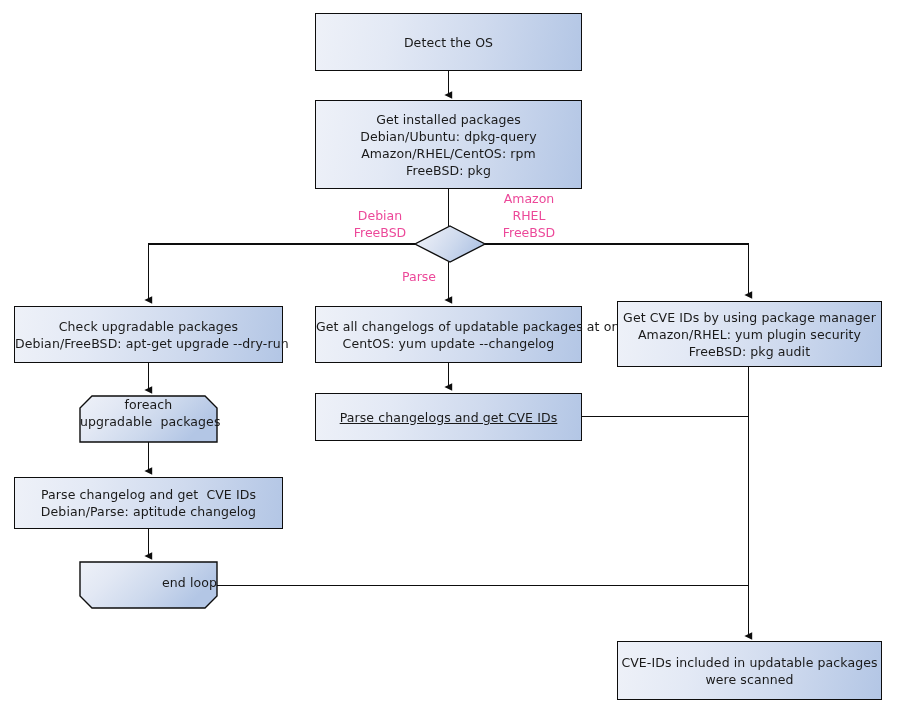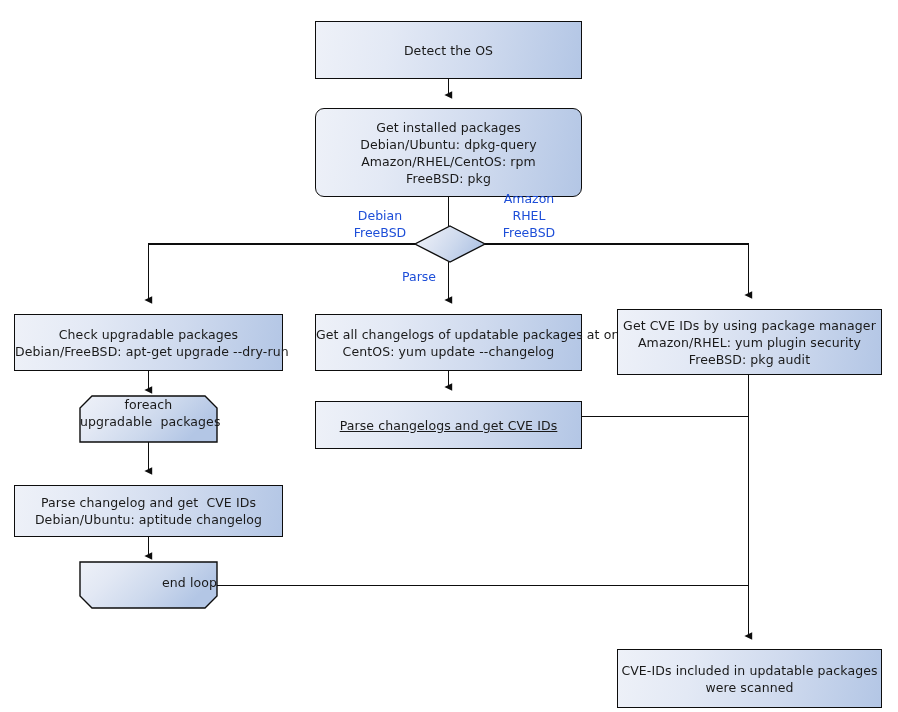--- a/index.html
+++ b/index.html
@@ -34,41 +34,40 @@
     text-align: center;
     color: #1a1a1a;
     font-size: 12.5px;
     line-height: 17px;
     letter-spacing: 0.1px;
     white-space: pre;
   }
   .node.proc {
     border: 1.4px solid #0d0d0d;
     background: linear-gradient(100deg, #eef1f8 0%, #e3e9f5 28%, #cfdaee 62%, #b3c6e5 100%);
-    margin-top: 8px;
   }
   .node .lbl {
     display: block;
     width: 100%;
     white-space: pre;
   }
   
   .node.loop {
     border: none;
     background: transparent;
   }
   .node.diamond {
     border: none;
     background: transparent;
   }
   .edge-label {
     position: absolute;
     font-size: 12.5px;
     line-height: 17px;
-    color: #1d4ed8;
+    color: #ec4899;
     white-space: pre;
     text-align: center;
   }
 </style>
 </head>
 <body>
 
 <div id="canvas">
 
   <svg id="edge-layer" viewBox="0 0 898 712" width="898" height="712" xmlns="http://www.w3.org/2000/svg">
@@ -115,21 +114,21 @@
 
     <polygon points="92,396 205,396 217,408 217,442 80,442 80,408" fill="url(#boxGrad)" stroke="#0d0d0d" stroke-width="1.4"></polygon>
 
     <polygon points="80,562 217,562 217,596 205,608 92,608 80,596" fill="url(#boxGrad)" stroke="#0d0d0d" stroke-width="1.4"></polygon>
   </svg>
 
   <div class="node proc" style="left:315px;top:13px;width:267px;height:58px;">
     <span class="lbl">Detect the OS</span>
   </div>
 
-  <div class="node proc" style="left:315px;top:100px;width:267px;height:89px;border-radius:9px;">
+  <div class="node proc" style="left:315px;top:100px;width:267px;height:89px;">
     <span class="lbl">Get installed packages
 Debian/Ubuntu: dpkg-query
 Amazon/RHEL/CentOS: rpm
 FreeBSD: pkg</span>
   </div>
 
   <div class="node diamond" style="left:415px;top:226px;width:70px;height:36px;">
     <span class="lbl"></span>
   </div>
 
@@ -153,21 +152,21 @@
     <span class="lbl">foreach
 upgradable  packages</span>
   </div>
 
   <div class="node proc" style="left:315px;top:393px;width:267px;height:48px;text-decoration:underline;">
     <span class="lbl">Parse changelogs and get CVE IDs</span>
   </div>
 
   <div class="node proc" style="left:14px;top:477px;width:269px;height:52px;">
     <span class="lbl">Parse changelog and get  CVE IDs
-Debian/Ubuntu: aptitude changelog</span>
+Debian/Parse: aptitude changelog</span>
   </div>
 
   <div class="node loop" style="left:80px;top:562px;width:137px;height:40px;text-align:right;">
     <span class="lbl">end loop</span>
   </div>
 
   <div class="node proc" style="left:617px;top:641px;width:265px;height:59px;">
     <span class="lbl">CVE-IDs included in updatable packages
 were scanned</span>
   </div>

